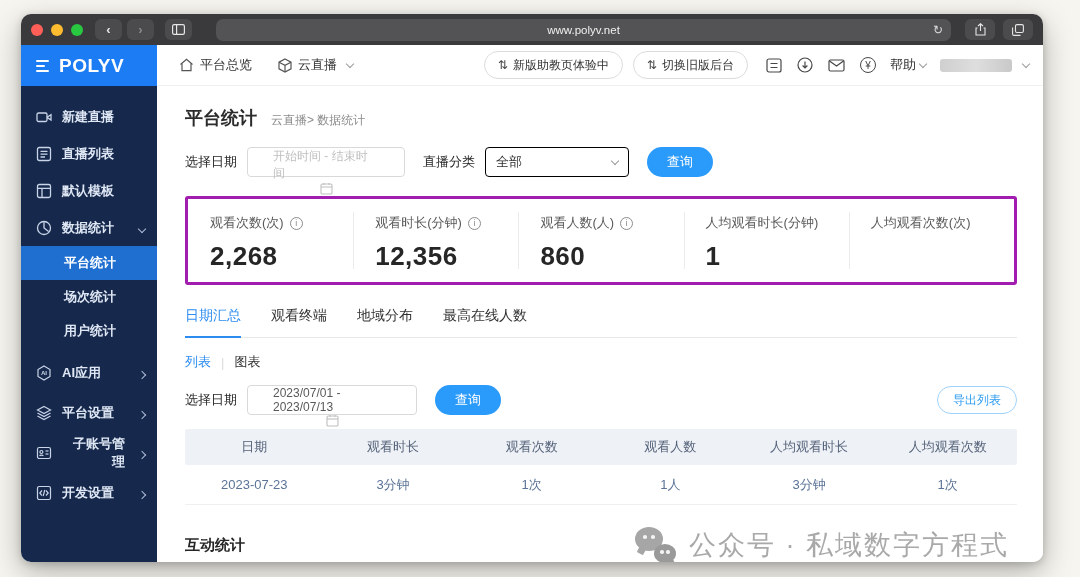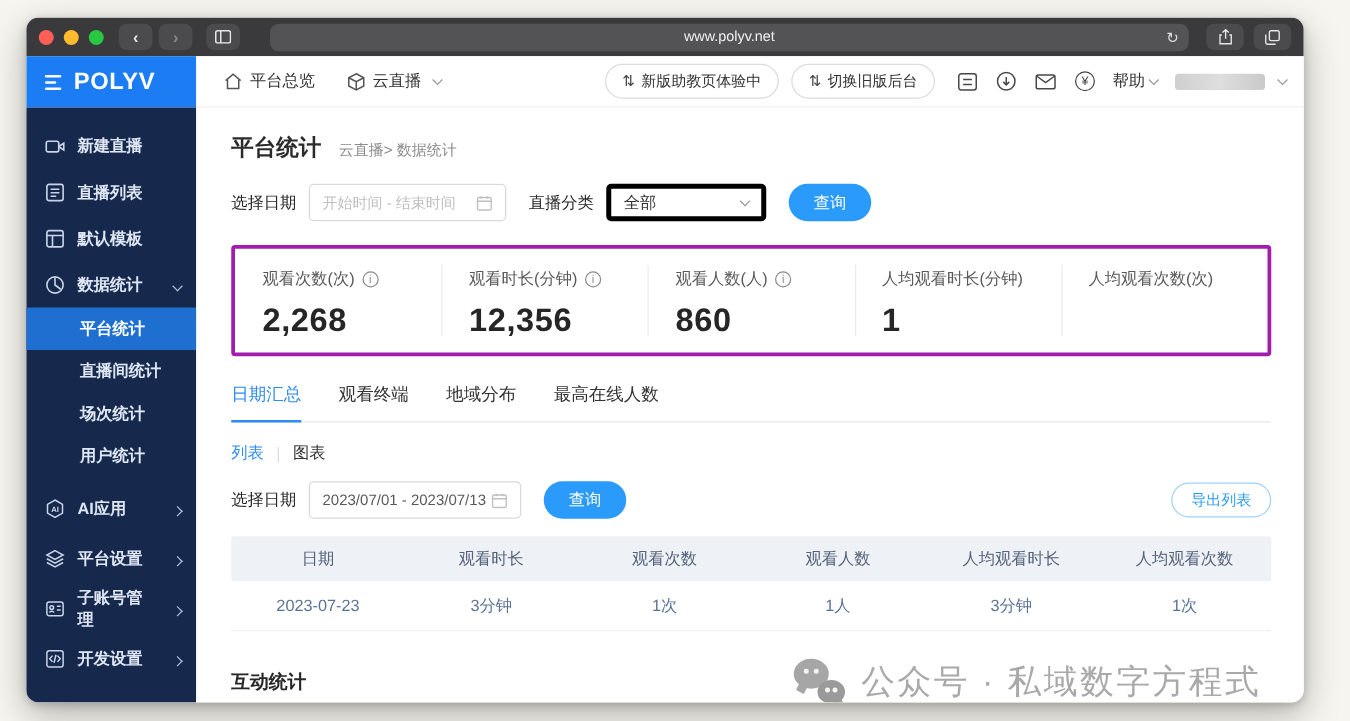--- a/index.html
+++ b/index.html
@@ -52,42 +52,42 @@
   .pill-btn { height:28px; border:1px solid #dcdcdc; border-radius:15px; background:#fff;
     display:flex; align-items:center; gap:5px; padding:0 13px; font-size:12px; color:#333; margin-left:10px; }
   .swap { font-size:12px; color:#444; }
   .hicons { display:flex; align-items:center; gap:15px; margin:0 14px 0 18px; color:#474747; }
   .yen-circle { width:16px; height:16px; border:1.2px solid #474747; border-radius:50%;
     display:flex; align-items:center; justify-content:center; font-size:10px; }
   .help { display:flex; align-items:center; font-size:13px; color:#333; margin-right:14px; }
   .userblur { width:72px; height:13px; border-radius:3px; background:linear-gradient(90deg,#cfcfcf,#dedede,#c9c9c9); filter:blur(.6px); margin-right:7px; }
   
   .body-row { flex:1; display:flex; min-height:0; }
-  .sidebar { width:136px; flex:0 0 auto; background:#16294d; color:#dfe7f4; padding-top:12px; font-size:13px; }
+  .sidebar { width:136px; flex:0 0 auto; background:#16294d; color:#dfe7f4; padding-top:12px; font-size:13px;text-align:right; }
   .side-item { height:37px; display:flex; align-items:center; gap:10px; padding:0 12px 0 15px; font-weight:bold; }
   .side-item .sicon { color:#c9d4e8; display:flex; flex:0 0 16px; }
   .side-item .arr { margin-left:auto; }
   .side-item .chev { border-color:#aebbd6; }
   .sub-item { height:34px; display:flex; align-items:center; padding-left:43px; color:#dfe7f4; font-weight:bold; }
   .sub-item.active { background:#1f6fd0; color:#fff; }
   .group-gap { margin-top:5px; }
   .side-item.g { height:40px; }
   
   .main { flex:1; background:#fff; padding:20px 26px 0 28px; overflow:hidden; position:relative; }
   .title-row { display:flex; align-items:baseline; gap:14px; }
   .page-title { font-size:18px; font-weight:bold; color:#2b2b2b; }
   .breadcrumb { font-size:12px; color:#8c8c8c; }
   .filter-row { display:flex; align-items:center; margin-top:17px; }
   .flabel { font-size:13px; color:#262626; margin-right:10px; }
   .inputbox { width:158px; height:30px; border:1px solid #d9d9d9; border-radius:4px;
-    display:flex; align-items:center; justify-content:space-between; padding:0 10px; font-size:12px; }
+    display:flex; align-items:center; justify-content:space-between; padding:0 25px; font-size:12px;flex-direction:column; }
   .inputbox .ph { color:#bfbfbf; }
   .inputbox .val { color:#595959; }
   .cal { color:#bfbfbf; display:flex; }
-  .selectbox { width:128px; height:30px; border:4px solid #000000; border-radius:4px;
+  .selectbox { width:144px; height:30px; border:1px solid #000000; border-radius:4px;
     display:flex; align-items:center; justify-content:space-between; padding:0 10px; font-size:13px; color:#333;
     margin-right:0; }
   .ml18 { margin-left:18px; }
   .btn-primary { height:30px; border:none; border-radius:16px; background:#2b9bfb; color:#fff;
     font-size:13px; padding:0 20px; margin-left:18px; font-family:inherit; }
   .btn-export { height:28px; border:1px solid #9fd2fb; border-radius:15px; background:#fff; color:#2d9cf0;
     font-size:12px; padding:0 15px; font-family:inherit; margin-left:auto; }
   
   .stats { margin-top:19px; border:3px solid #a21caf; border-radius:3px; display:flex; height:89px; }
   .stat { flex:1; position:relative; padding:15px 0 0 22px; }
@@ -276,23 +276,20 @@
               <path d="M8 2.2V8l4.6 3.4"></path>
           </svg>
         </span>
         <span>数据统计</span>
         <span class="arr"><i class="chev"></i></span>
       </div>
       <div class="sub-item active">
         <span>平台统计</span>
       </div>
       <div class="sub-item">
-        <span>直播间统计</span>
-      </div>
-      <div class="sub-item">
         <span>场次统计</span>
       </div>
       <div class="sub-item">
         <span>用户统计</span>
       </div>
       <div class="side-item g group-gap">
         <span class="sicon">
           <svg width="16" height="16" viewBox="0 0 16 16" fill="none" stroke="currentColor" stroke-width="1.2">
             <path d="M8 1l6 3.5v7L8 15l-6-3.5v-7z"></path>
               <text x="8" y="10.4" text-anchor="middle" font-size="6.2" fill="currentColor" stroke="none" font-family="Liberation Sans, sans-serif">AI</text>

